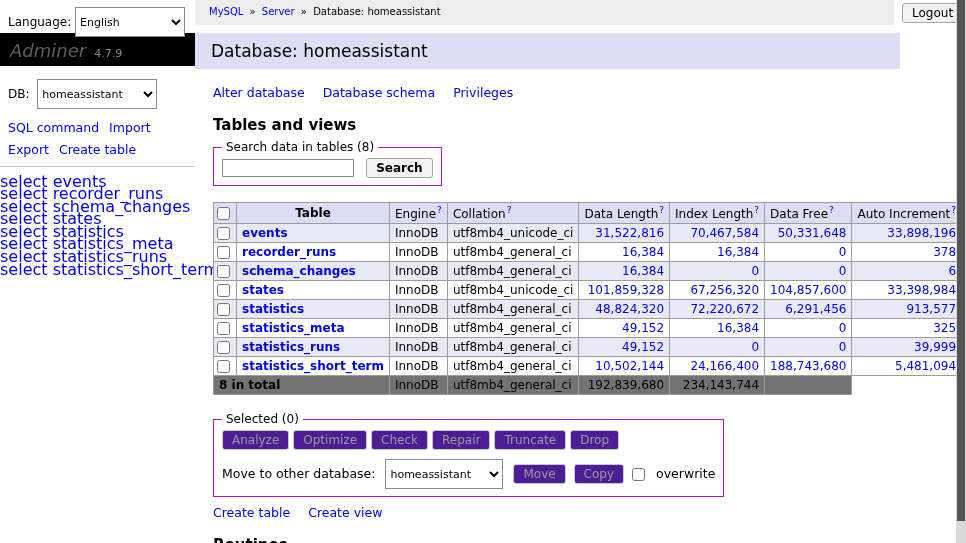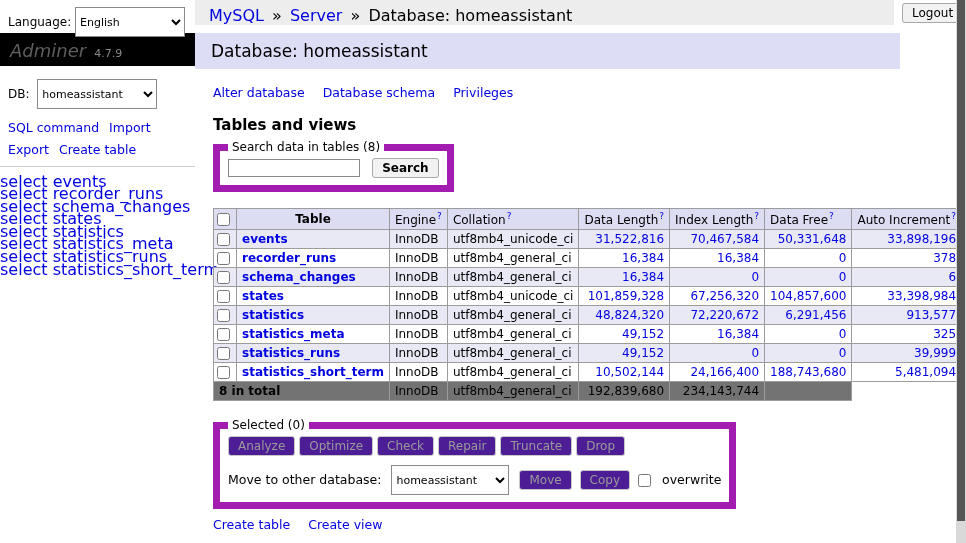--- a/index.html
+++ b/index.html
@@ -33,30 +33,30 @@
   .db-row select{width:120px;margin-left:4px;}
   .side-links{padding:8px 8px 0;font-size:12.5px;line-height:1.1;}
   .side-links a{margin-right:10px;}
   .side-sep{border-bottom:1px solid #ccc;margin-top:9px;}
   .table-links{padding:9px 0;font-size:16px;}
   .table-links a{display:block;line-height:12.6px;white-space:nowrap;}
 
   
   .main{position:absolute;left:195px;top:0;right:10px;height:100%;}
   .topbar{display:flex;align-items:flex-start;}
-  .breadcrumb{flex:1;background:var(--crumb-bg);padding:6px 14px;font-size:16px;height:25px;}
+  .breadcrumb{flex:1;background:var(--crumb-bg);padding:6px 14px;font-size:10px;height:25px;}
   .breadcrumb .sep{color:#000;margin:0 3px;}
   .logout-zone{width:62px;padding:3px 4px 0 8px;text-align:right;}
   .page-title{margin:8px 56px 0 0;background:var(--title-bg);padding:8px 16px;font-size:17px;font-weight:normal;}
   .content{padding:0 56px 8px 18px;}
   .links{margin-top:16px;font-size:12.5px;}
   .links a{margin-right:18px;}
   h3{font-size:15px;font-weight:bold;margin:16px 0 0;}
 
-  fieldset{display:inline-block;border:7px solid #a21caf;padding:4px 8px 7px;margin:6px 0 0;}
+  fieldset{display:inline-block;border:1px solid #a21caf;padding:4px 8px 7px;margin:6px 0 0;}
   legend{font-size:12px;padding:0 4px;}
   .search-fs input[type=text]{width:132px;}
   .search-fs button{margin-left:8px;font-weight:bold;}
 
   table{border-collapse:collapse;margin-top:16px;font-size:12px;}
   th,td{border:1px solid var(--border);padding:2px 5px;vertical-align:middle;white-space:nowrap;}
   thead th{background:var(--th-bg);font-weight:normal;text-align:left;}
   thead th.name-h{text-align:center;font-weight:bold;}
   thead th.cb,td.cb{width:20px;text-align:center;padding:2px 3px;}
   sup.help{color:var(--link);font-size:9px;margin-left:1px;}

